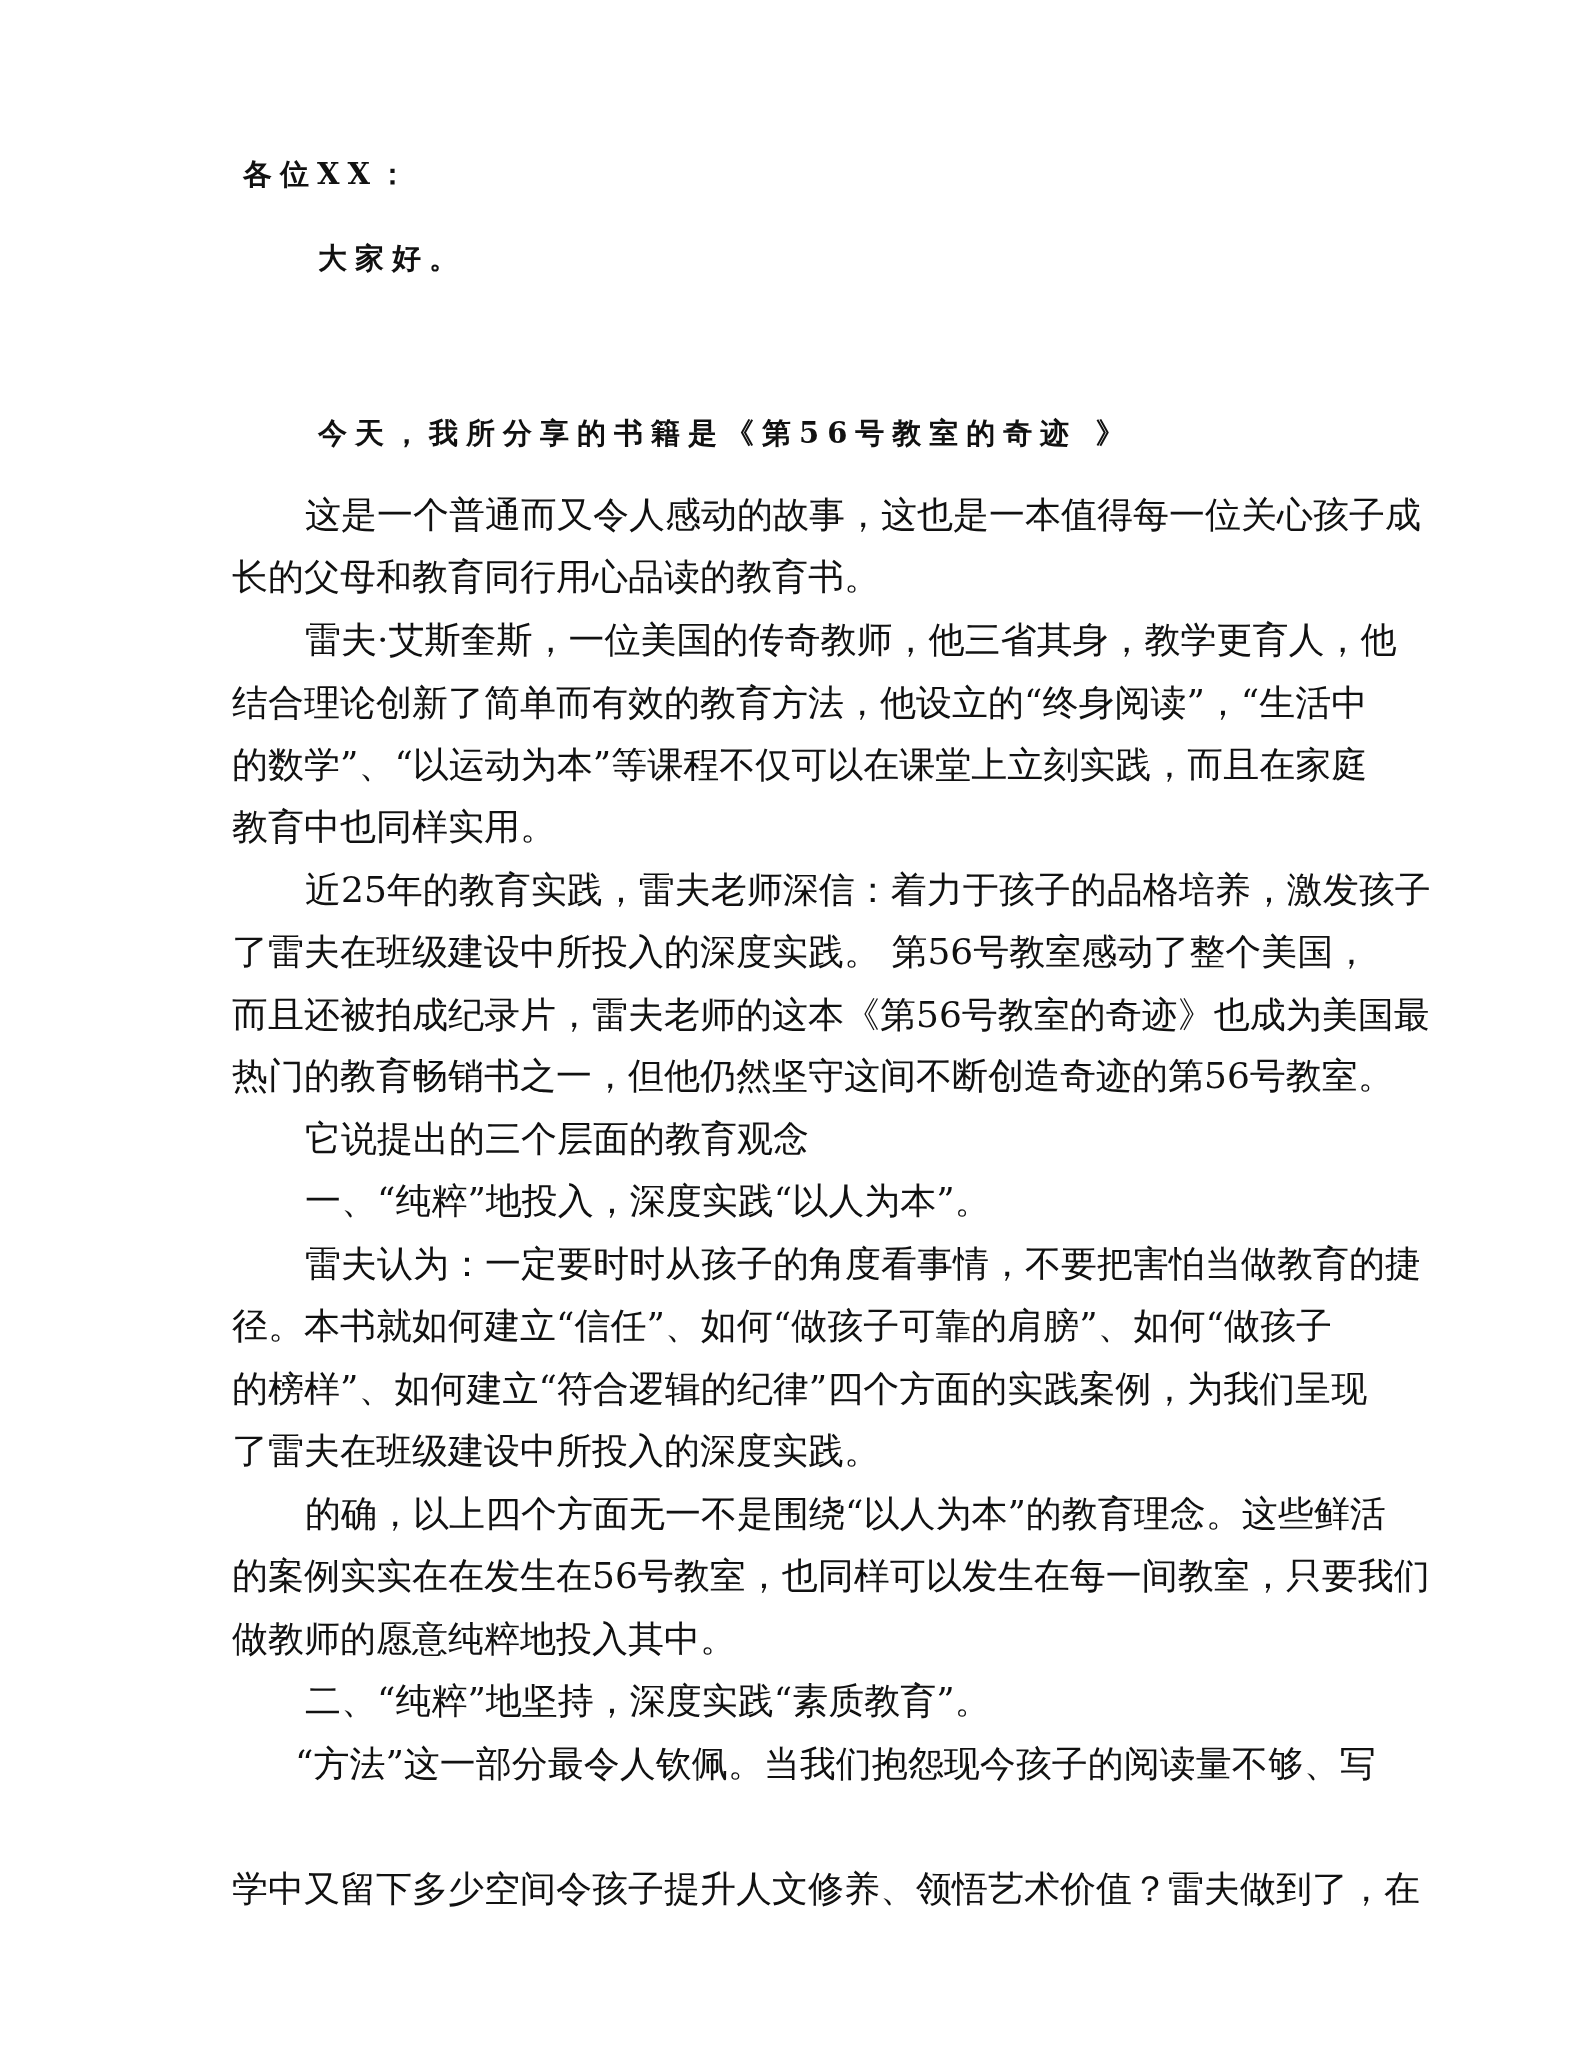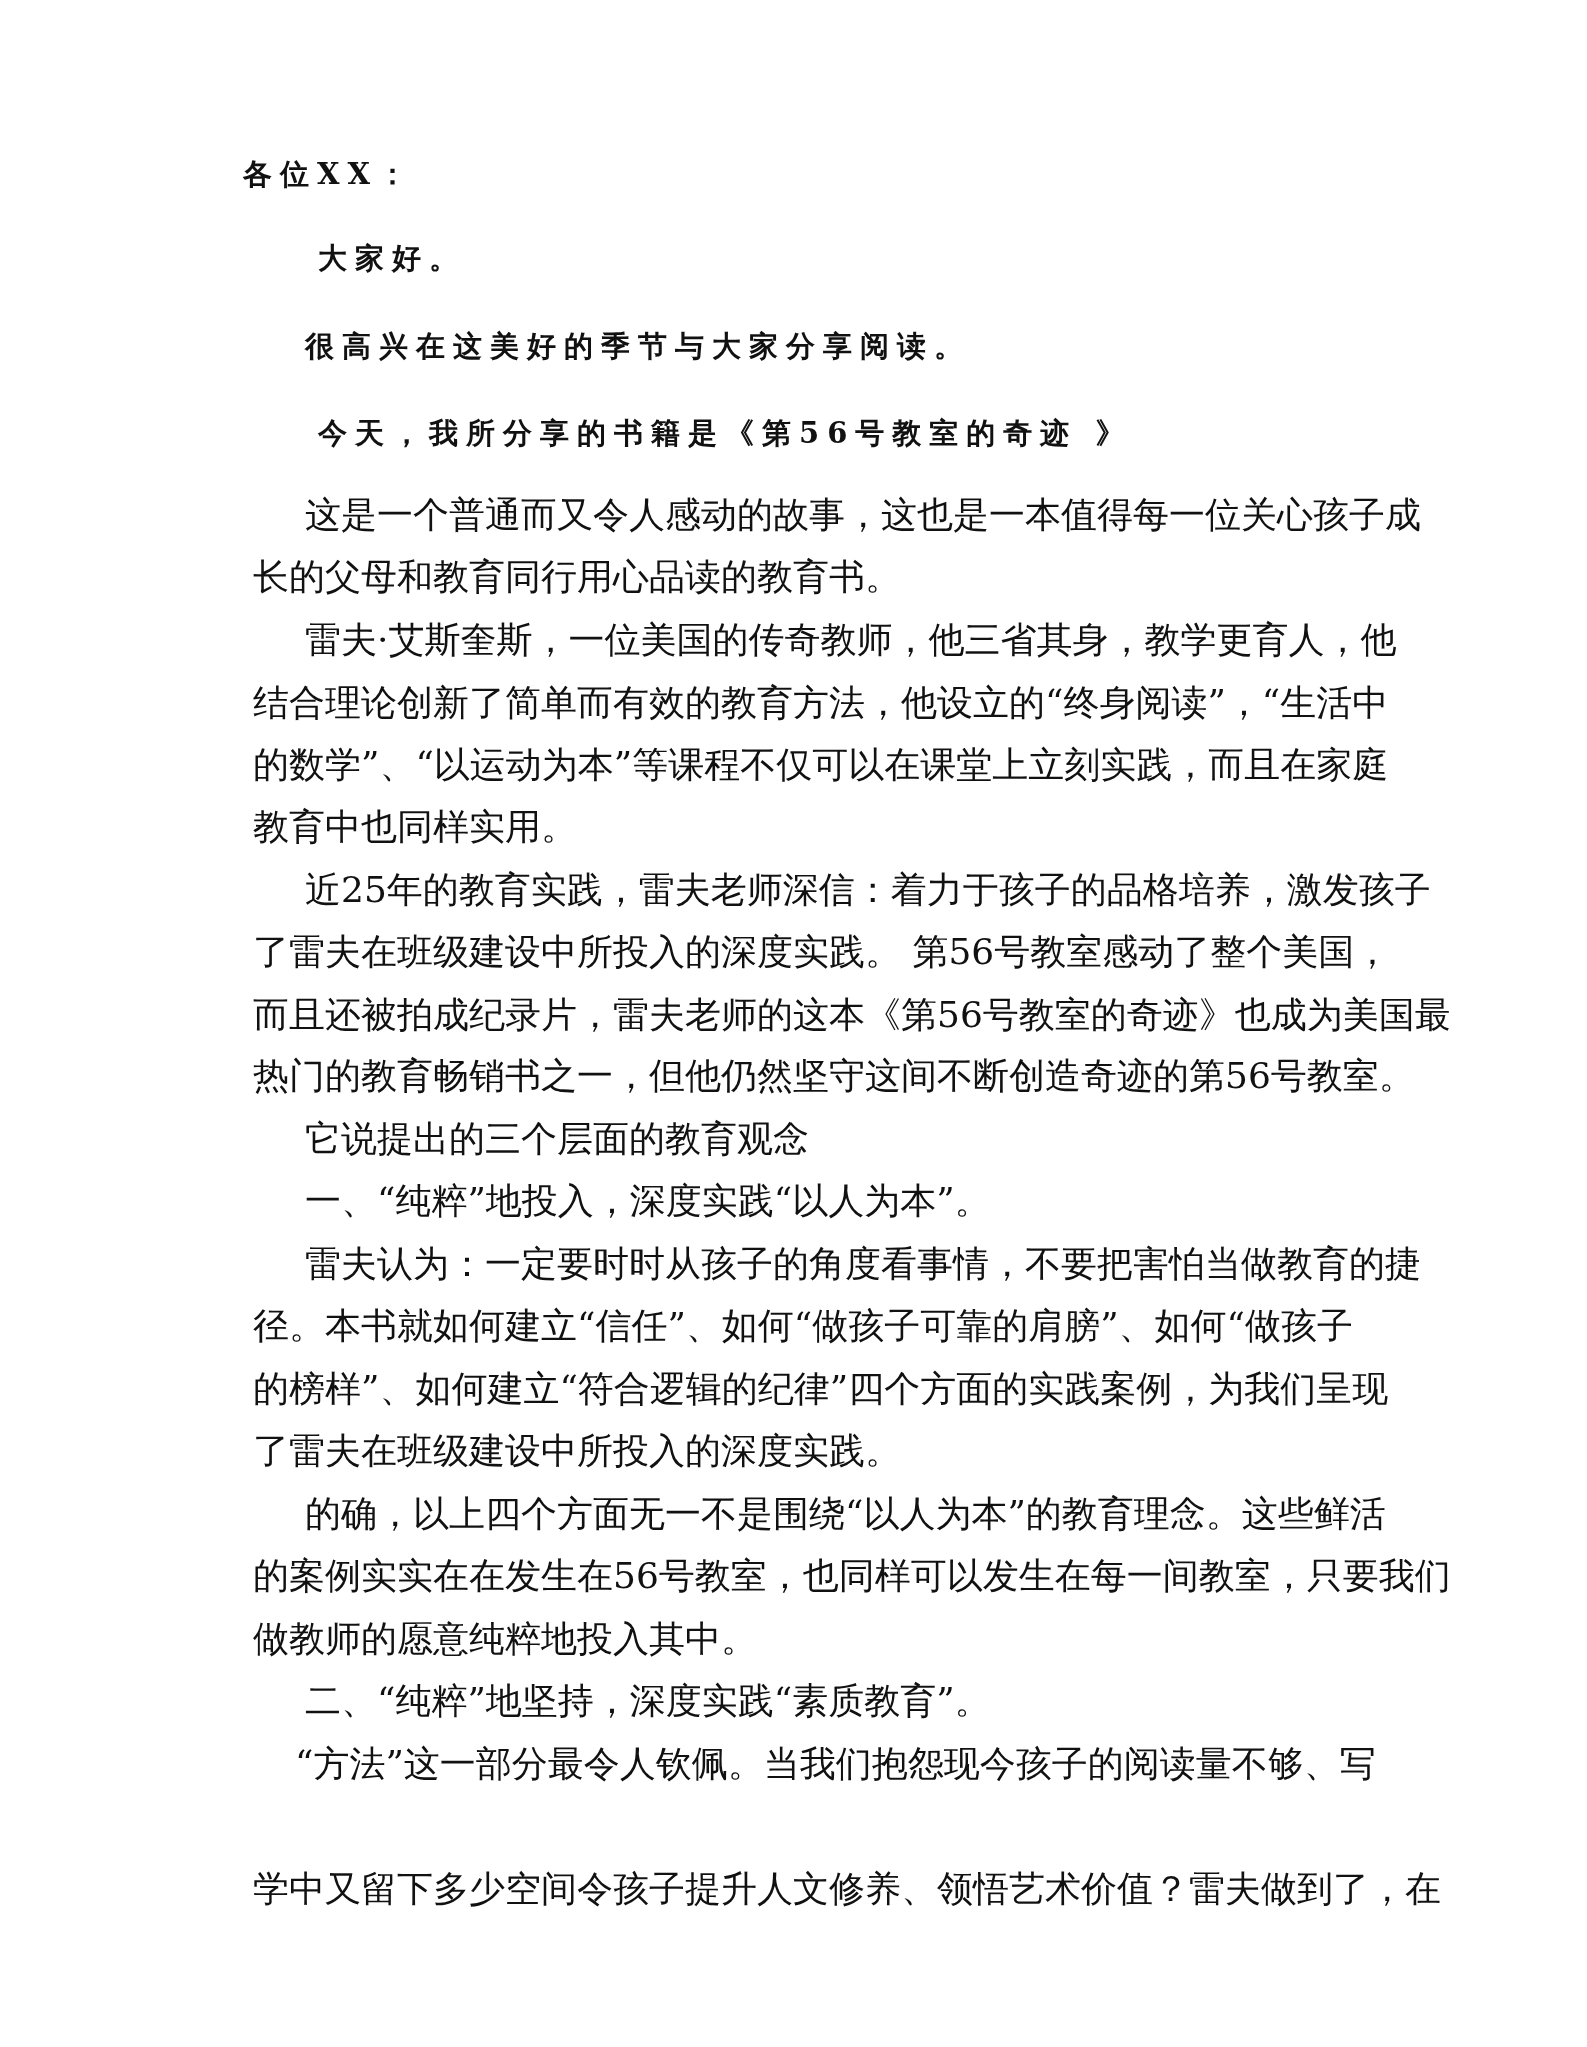--- a/index.html
+++ b/index.html
@@ -15,21 +15,21 @@
     }
     .page {
       position: absolute;
       left: 0; top: 0;
       width: 1587px;
       height: 2047px;
       background: #ffffff;
     }
     .line {
       position: absolute;
-      left: 253px;
+      left: 232px;
       width: 1062px;
       white-space: nowrap;
       color: #111111;
       font-family: "DejaVu Serif", "Liberation Serif", serif;
       line-height: 1;
     }
     .body-line {
       font-size: 36px;
       letter-spacing: 0px;
       transform-origin: left center;
@@ -49,21 +49,20 @@
     .greet-2 { left: 305px; }
     .greet-3 { left: 318px; }
   </style>
 </head>
 <body>
 
 <div class="page">
 
   <div class="line heading-line salutation" style="top:160px;">各位XX：</div>
   <div class="line heading-line greet-1" style="top:244px;">大家好。</div>
-  <div class="line heading-line greet-2" style="top:332px;">很高兴在这美好的季节与大家分享阅读。</div>
   <div class="line heading-line greet-3" style="top:419px;">今天，我所分享的书籍是《第56号教室的奇迹 》</div>
 
   <div class="line body-line indent justify" style="top:497px;">这是一个普通而又令人感动的故事，这也是一本值得每一位关心孩子成</div>
   <div class="line body-line" style="top:559px;">长的父母和教育同行用心品读的教育书。</div>
 
   <div class="line body-line indent justify" style="top:622px;">雷夫·艾斯奎斯，一位美国的传奇教师，他三省其身，教学更育人，他</div>
   <div class="line body-line justify" style="top:685px;">结合理论创新了简单而有效的教育方法，他设立的“终身阅读”，“生活中</div>
   <div class="line body-line justify" style="top:747px;">的数学”、“以运动为本”等课程不仅可以在课堂上立刻实践，而且在家庭</div>
   <div class="line body-line" style="top:809px;">教育中也同样实用。</div>
 

